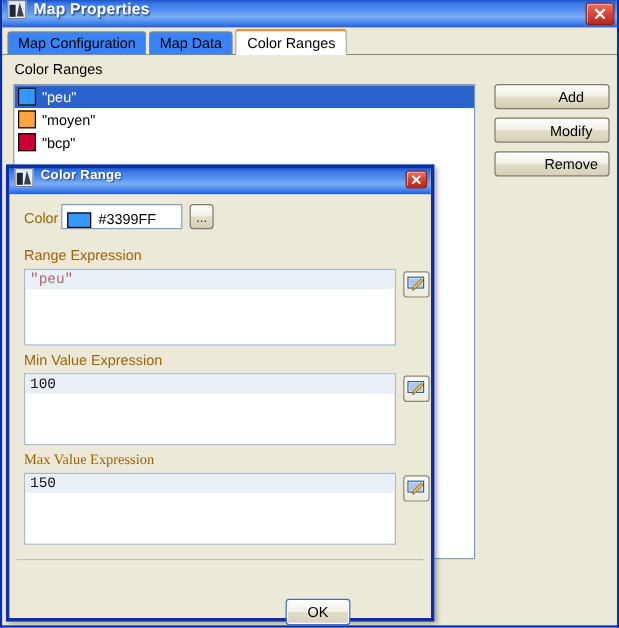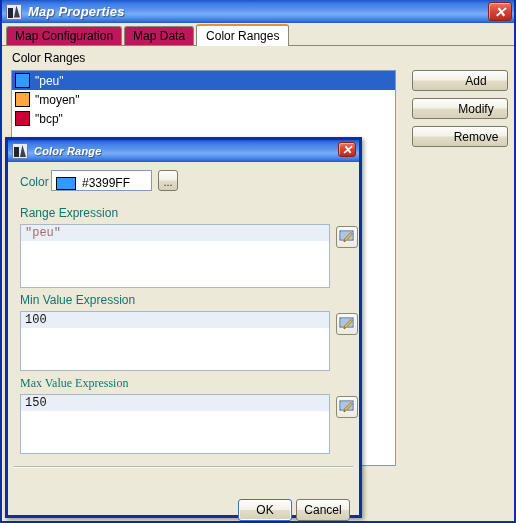--- a/index.html
+++ b/index.html
@@ -22,24 +22,22 @@
     background: #ece9d8;
   }
 
   .titlebar {
     position: relative;
     height: 23px;
     background: linear-gradient(to bottom,
         #1b52c8 0%, #2f6bdb 8%, #3f7ee6 18%, #5a94ef 42%,
         #7badf6 60%, #5c97f0 74%, #3d7ae6 88%, #2457c9 100%);
     display: flex;
-    align-items: center;
     padding-left: 4px;
     box-sizing: border-box;
-    font-style: italic;
   }
   .titlebar-text {
     color: #ffffff;
     font-size: 13px;
     font-weight: bold;
     margin-left: 6px;
     text-shadow: 1px 1px 1px rgba(0,0,0,0.45);
     letter-spacing: 0.2px;
   }
   .app-icon {
@@ -100,21 +98,21 @@
     padding-left: 4px;
     box-sizing: border-box;
     border-bottom: 1px solid #8a8a73;
   }
   .tab {
     height: 19px;
     line-height: 18px;
     padding: 0 8px;
     font-size: 12px;
     color: #000000;
-    background: #be185d;
+    background: #3b82f6;
     border: 1px solid #8a8a73;
     border-bottom: none;
     border-radius: 3px 3px 0 0;
     margin-right: 2px;
     box-sizing: border-box;
     cursor: pointer;
     white-space: nowrap;
   }
   .tab.active {
     height: 22px;
@@ -207,21 +205,21 @@
 
   .dlg-body {
     position: absolute;
     left: 0; right: 0; top: 22px; bottom: 0;
     background: #ece9d8;
   }
 
   .field-label {
     position: absolute;
     font-size: 12px;
-    color: #0f766e;
+    color: #a16207;
   }
 
   
   #color-field {
     position: absolute;
     left: 43px; top: 8px;
     width: 101px; height: 21px;
     background: #ffffff;
     border: 1px solid #7f9db9;
     box-sizing: border-box;
@@ -421,18 +419,17 @@
           <rect x="1" y="2" width="13" height="9" fill="#ffffff" stroke="#3a5a8c" stroke-width="1"></rect>
           <rect x="2" y="3" width="11" height="7" fill="#a9c6e8"></rect>
           <path d="M5 13 L7 11.5 L13.5 5 L12 3.5 L5.5 10 Z" fill="#f2c14e" stroke="#8a6a20" stroke-width="0.8"></path>
           <path d="M5 13 L6 12 L5.4 11.4 Z" fill="#5a4a20"></path>
         </svg>
       </div>
 
       <div class="dlg-sep" style="top:304px;"></div>
 
       <div class="dlg-btn default" style="left:230px; top:337px;">OK</div>
-      <div class="dlg-btn" style="left:288px; top:337px;">Cancel</div>
 
     </div>
   </div>
 
 </div>
 
 </body></html>

